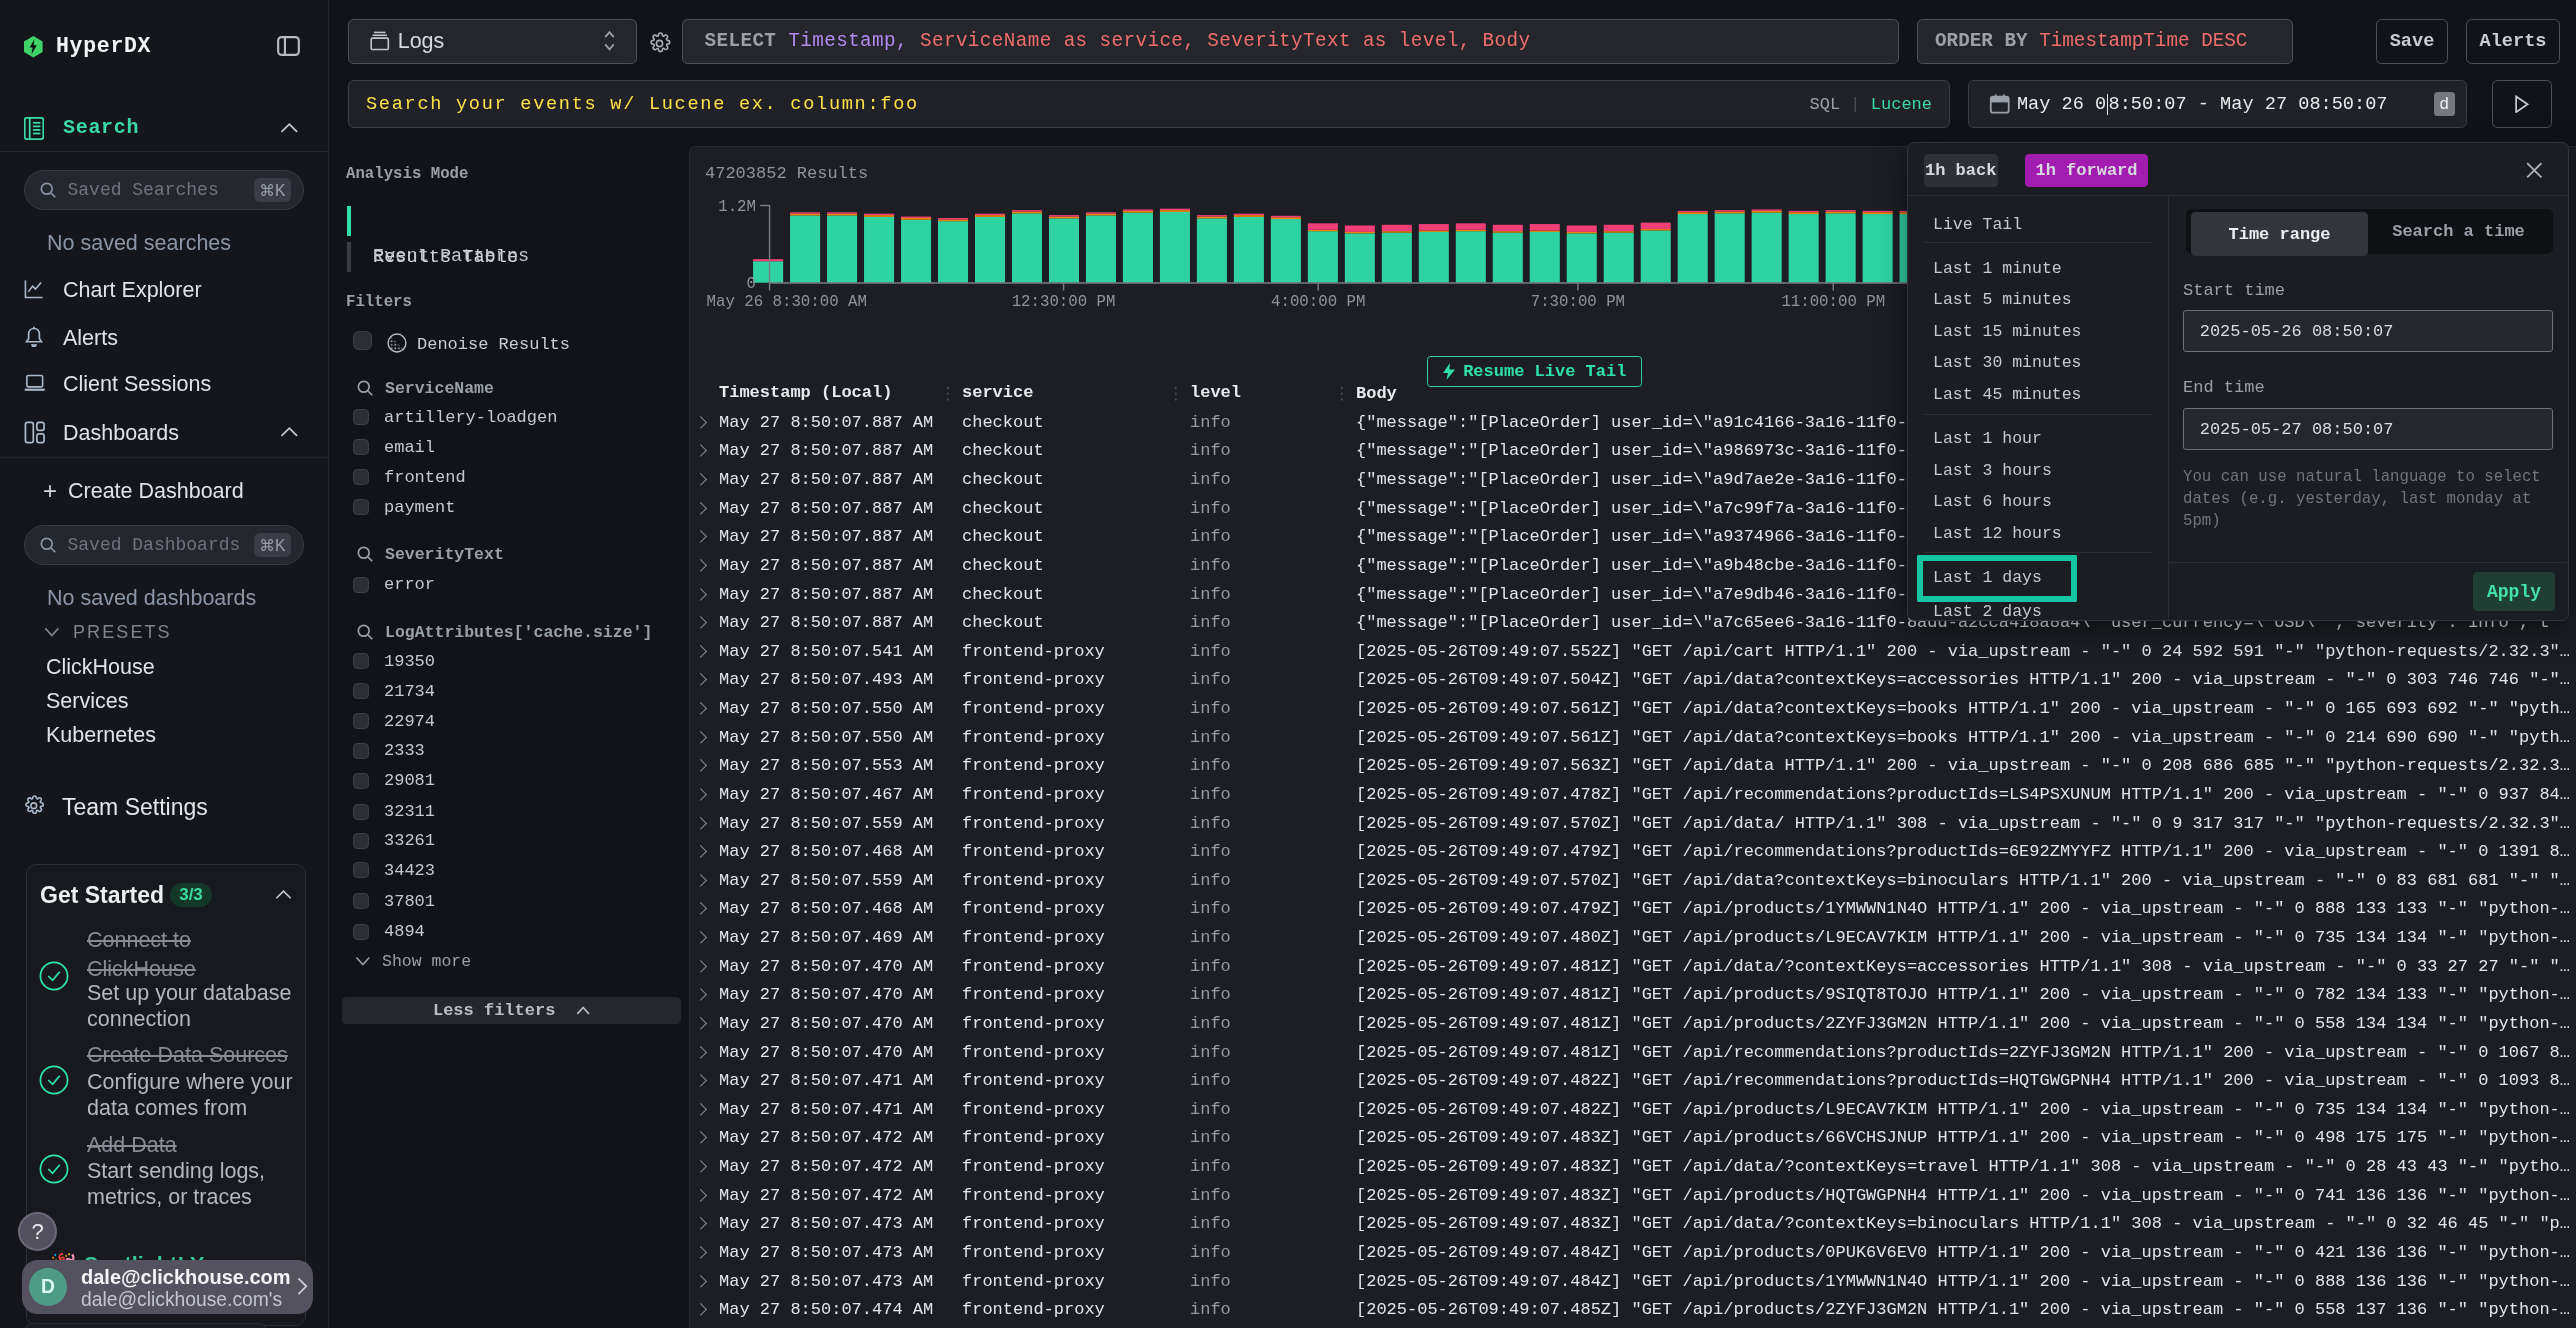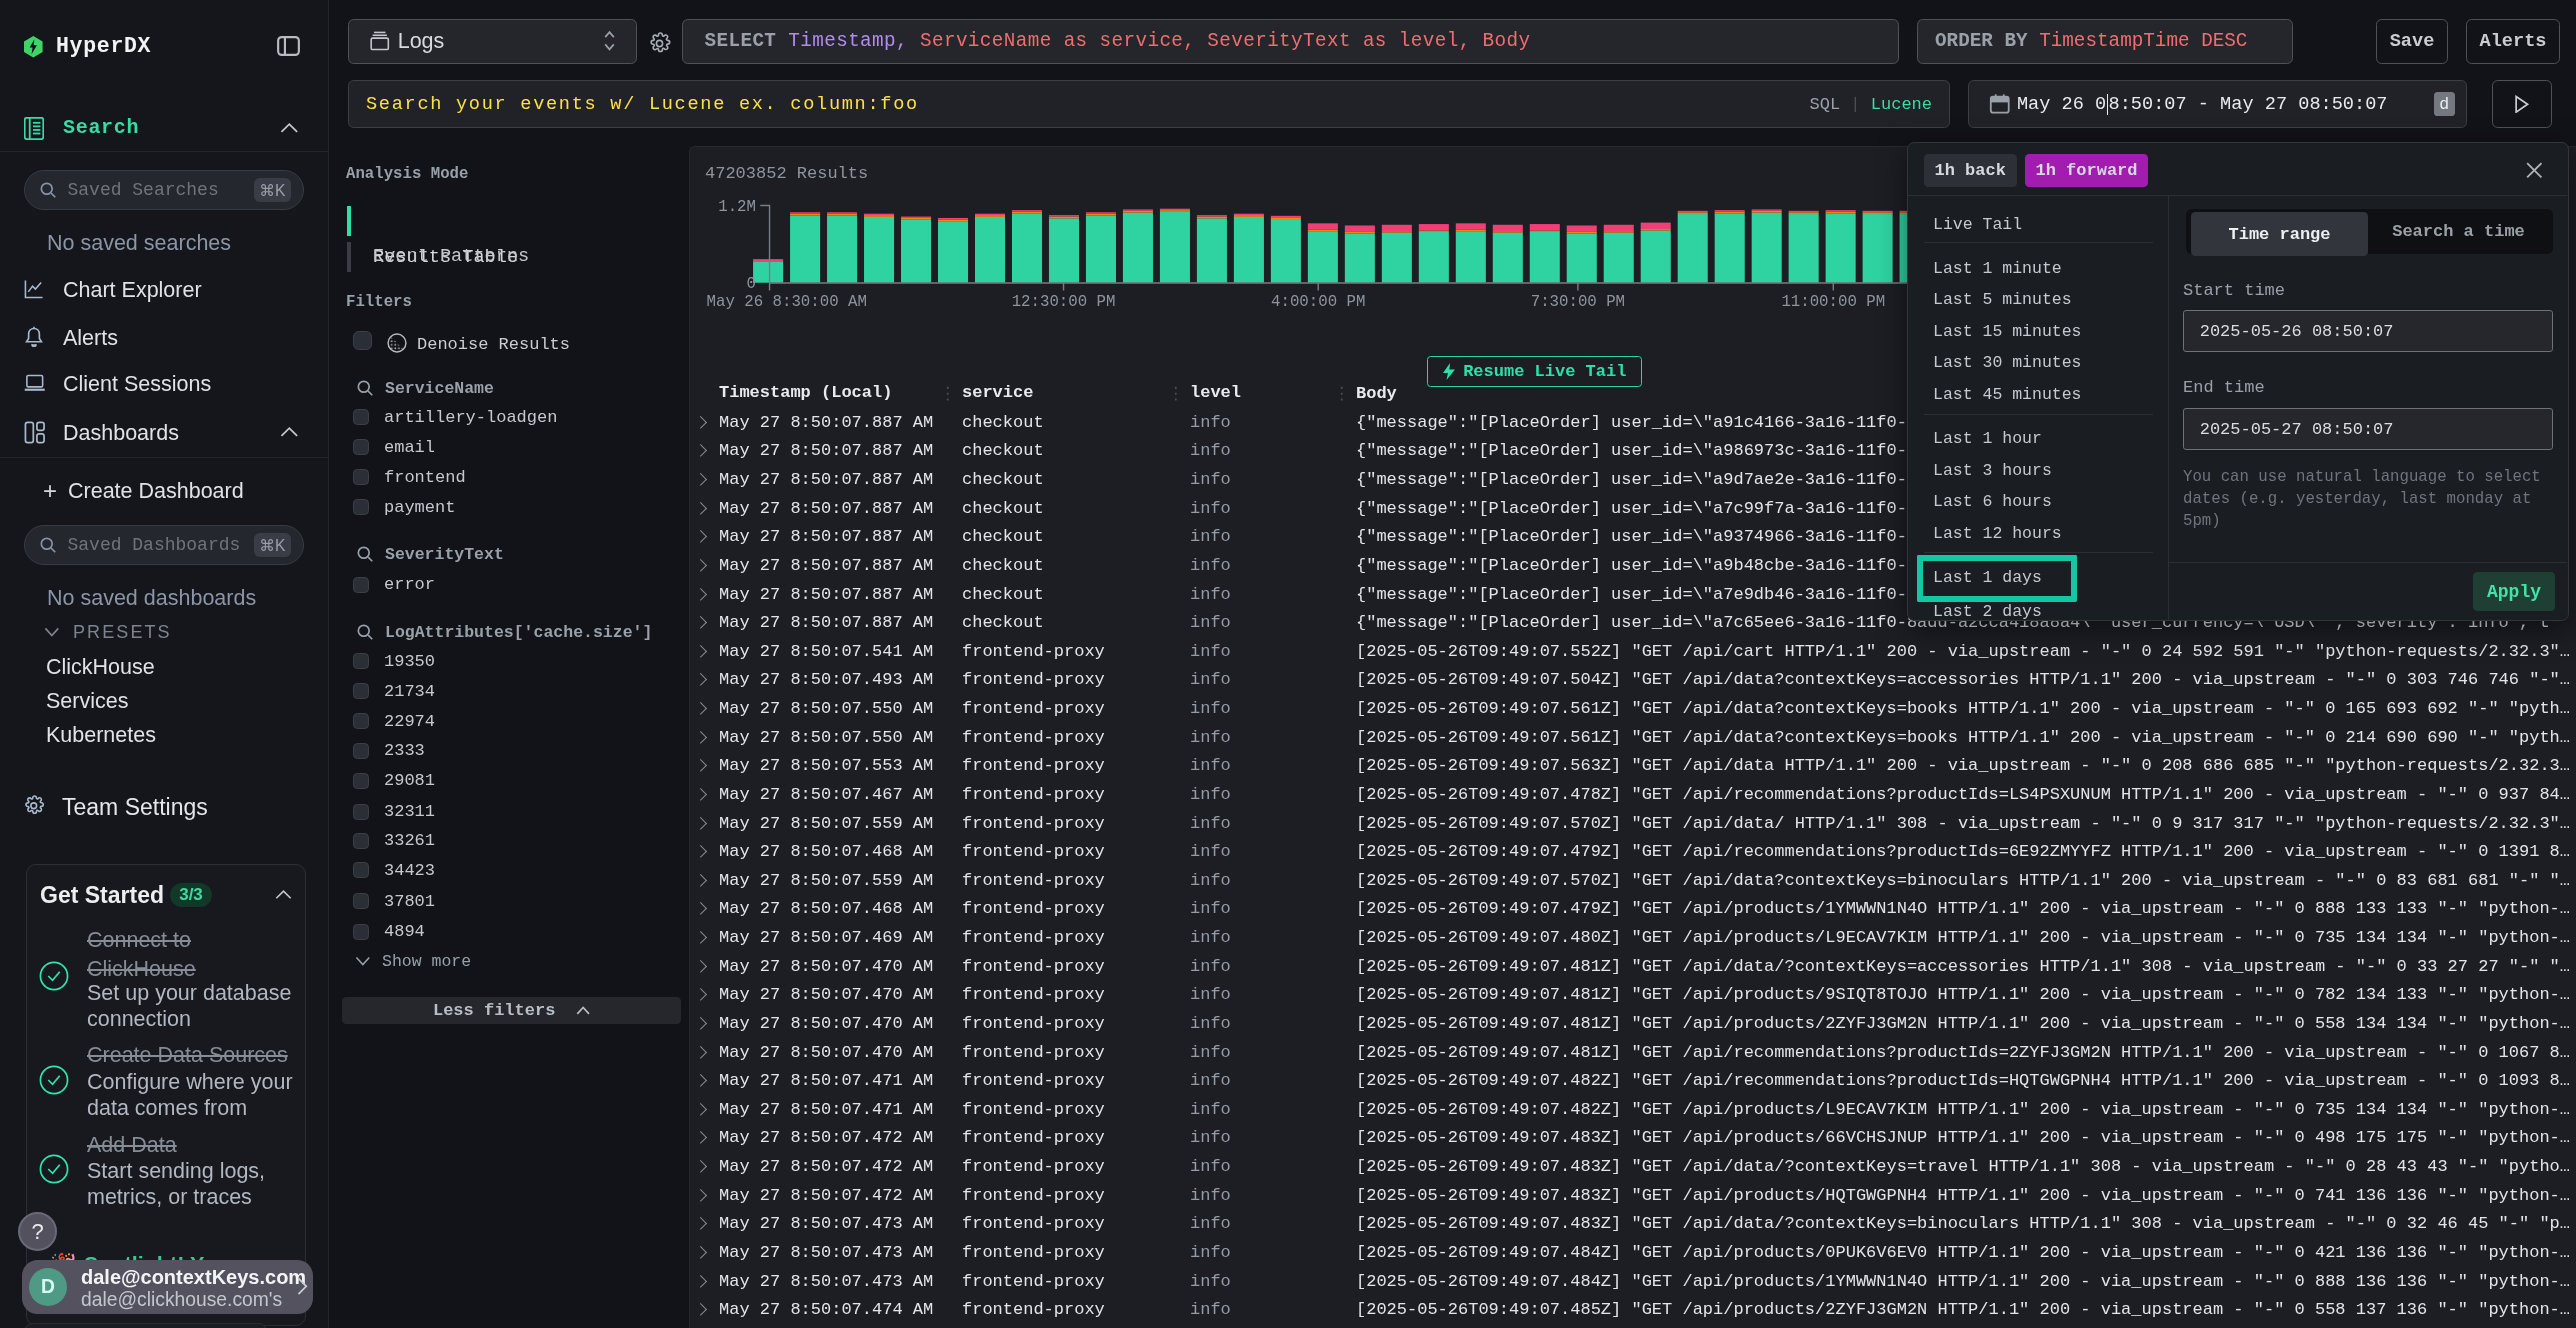--- a/index.html
+++ b/index.html
@@ -165,21 +165,21 @@
       <polyline points="13,21 19,27 29,15"></polyline>
     </svg>
   <div class="abs" style="left:87px;top:1133px;font-size:21.5px;color:#878c95;text-decoration:line-through;">Add Data</div>
   <div class="abs" style="left:87px;top:1158px;font-size:21.5px;color:#b3b7bf;line-height:26px;">Start sending logs,<br>metrics, or traces</div>
 
   <div class="abs" style="left:50px;top:1252px;font-size:21.5px;z-index:4;">🎉</div>
   <div class="abs" style="left:84px;top:1253px;font-size:21.5px;font-weight:bold;color:#35c893;z-index:4;">Spotlight! You</div>
 
   <div class="abs" style="left:22px;top:1260px;width:291px;height:54px;border-radius:15.7px;background:#55525f;z-index:5;"></div>
   <div class="abs" style="left:29px;top:1268px;width:38px;height:38px;border-radius:50%;background:#4f9a84;z-index:6;display:flex;align-items:center;justify-content:center;color:#d9fbef;font-weight:bold;font-size:19.3px;">D</div>
-  <div class="abs" style="left:81px;top:1266px;font-size:20px;font-weight:bold;color:#f3f4f6;z-index:6;">dale@contextKeys.com</div>
+  <div class="abs" style="left:81px;top:1266px;font-size:20px;font-weight:bold;color:#f3f4f6;z-index:6;">dale@clickhouse.com</div>
   <div class="abs" style="left:81px;top:1289px;font-size:19.3px;color:#c3c6cd;z-index:6;">dale@clickhouse.com's</div>
   <svg class="abs" style="left:297px;top:1277px;z-index:6" width="11.4" height="18.6" viewBox="0 0 16 26" fill="none" stroke="#c9cdd4" stroke-width="2.5">
       <polyline points="2,2 13,13 2,24"></polyline>
     </svg>
 
   <div class="abs" style="left:23.6px;top:1323px;width:243px;height:17px;border:1.4px solid #2b2e35;border-radius:8.6px;background:#1b1d23;z-index:6;"></div>
 
   <div class="abs" style="left:18px;top:1212px;width:39px;height:39px;border-radius:50%;background:#54515e;border:2.1px solid #6b6878;z-index:7;display:flex;align-items:center;justify-content:center;color:#e9eaee;font-size:22px;">?</div>
 </div>
 
@@ -742,21 +742,21 @@
       </span>
       <span class="c1">May 27 8:50:07.474 AM</span>
       <span class="c2">frontend-proxy</span>
       <span class="c3">info</span>
       <span class="c4">[2025-05-26T09:49:07.485Z] "GET /api/products/2ZYFJ3GM2N HTTP/1.1" 200 - via_upstream - "-" 0 558 137 136 "-" "python-requests/2.32.3" "</span>
     </div>
 </div>
 
 <div id="panel">
 
-  <div class="abs flex mono" style="left:15.7px;top:10.7px;width:93px;height:33px;background:#2d3036;border-radius:4.3px;justify-content:center;font-size:17px;font-weight:bold;color:#d6d9de;">1h back</div>
+  <div class="abs flex mono" style="left:15.7px;top:10.7px;width:74px;height:33px;background:#2d3036;border-radius:4.3px;justify-content:center;font-size:17px;font-weight:bold;color:#d6d9de;">1h back</div>
   <div class="abs flex mono" style="left:117px;top:10.7px;width:123px;height:33px;background:#a21caf;border-radius:4.3px;justify-content:center;font-size:17px;font-weight:bold;color:#d6d9de;">1h forward</div>
   <svg class="abs" style="left:617px;top:18px" width="18.6" height="18.6" viewBox="0 0 26 26" stroke="#aeb2b9" stroke-width="2.6">
       <line x1="3" y1="3" x2="23" y2="23"></line>
       <line x1="23" y1="3" x2="3" y2="23"></line>
     </svg>
   <div class="abs" style="left:0;top:52px;width:659px;border-top:1.4px solid #2b2e34;"></div>
   <div class="abs" style="left:260px;top:52px;height:426px;border-left:1.4px solid #2b2e34;"></div>
 
   <div class="pitem" style="top:72px;">Live Tail</div>
   <div class="pdiv" style="top:99px;"></div>

